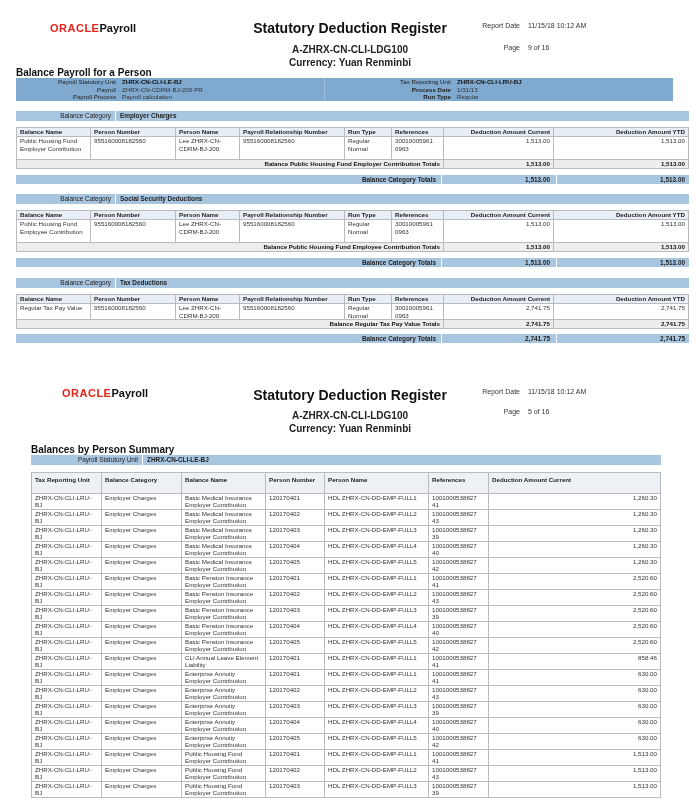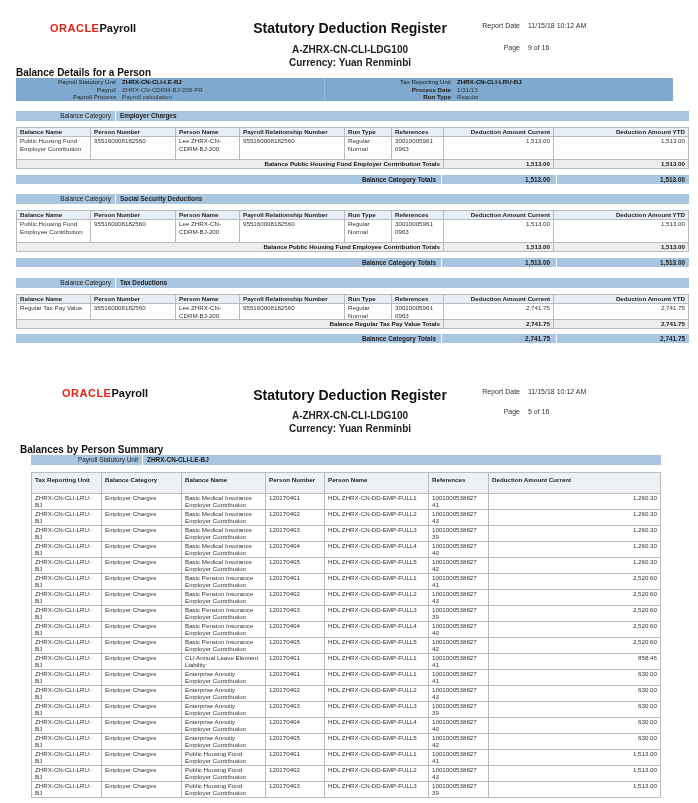--- a/index.html
+++ b/index.html
@@ -47,21 +47,21 @@
     <div>A-ZHRX-CN-CLI-LDG100</div>
     <div>Currency: Yuan Renminbi</div>
   </div>
   <div class="meta" style="left:470px; top:22px;">
     <span class="lbl" style="width:50px;">Report Date</span><span>11/15/18 10:12 AM</span>
   </div>
   <div class="meta" style="left:470px; top:44px;">
     <span class="lbl" style="width:50px;">Page</span><span>9 of 16</span>
   </div>
 
-  <div class="sectitle" style="left:16px; top:67px;">Balance Details for a Person</div>
+  <div class="sectitle" style="left:16px; top:67px;">Balance Payroll for a Person</div>
 
   <table class="info bar" style="position:absolute; left:16px; top:78px; width:657px;">
     <tbody>
         <tr>
       <td class="k" style="width:103px;">Payroll Statutory Unit</td>
       <td class="v" style="width:185px; font-weight:bold; color:#111;">ZHRX-CN-CLI-LE-BJ</td>
       <td style="width:20px; border-right:1px solid #9fbcd8;"></td>
       <td class="k" style="width:130px;">Tax Reporting Unit</td>
       <td class="v" style="font-weight:bold; color:#111;">ZHRX-CN-CLI-LRU-BJ</td>
     </tr>
@@ -214,21 +214,21 @@
     <div>A-ZHRX-CN-CLI-LDG100</div>
     <div>Currency: Yuan Renminbi</div>
   </div>
   <div class="meta" style="left:470px; top:13px;">
     <span class="lbl" style="width:50px;">Report Date</span><span>11/15/18 10:12 AM</span>
   </div>
   <div class="meta" style="left:470px; top:33px;">
     <span class="lbl" style="width:50px;">Page</span><span>5 of 16</span>
   </div>
 
-  <div class="sectitle" style="left:20px; top:69px;">Balances by Person Summary</div>
+  <div class="sectitle" style="left:31px; top:69px;">Balances by Person Summary</div>
 
   <div class="catrow" style="left:31px; top:80px; width:630px;">
     <span class="k" style="width:112px;">Payroll Statutory Unit</span><span class="v">ZHRX-CN-CLI-LE-BJ</span>
   </div>
 
   <table class="stab" style="top:97px;">
     <thead>
       <tr>
         <th style="width:70px;">Tax Reporting Unit</th>
         <th style="width:80px;">Balance Category</th>

